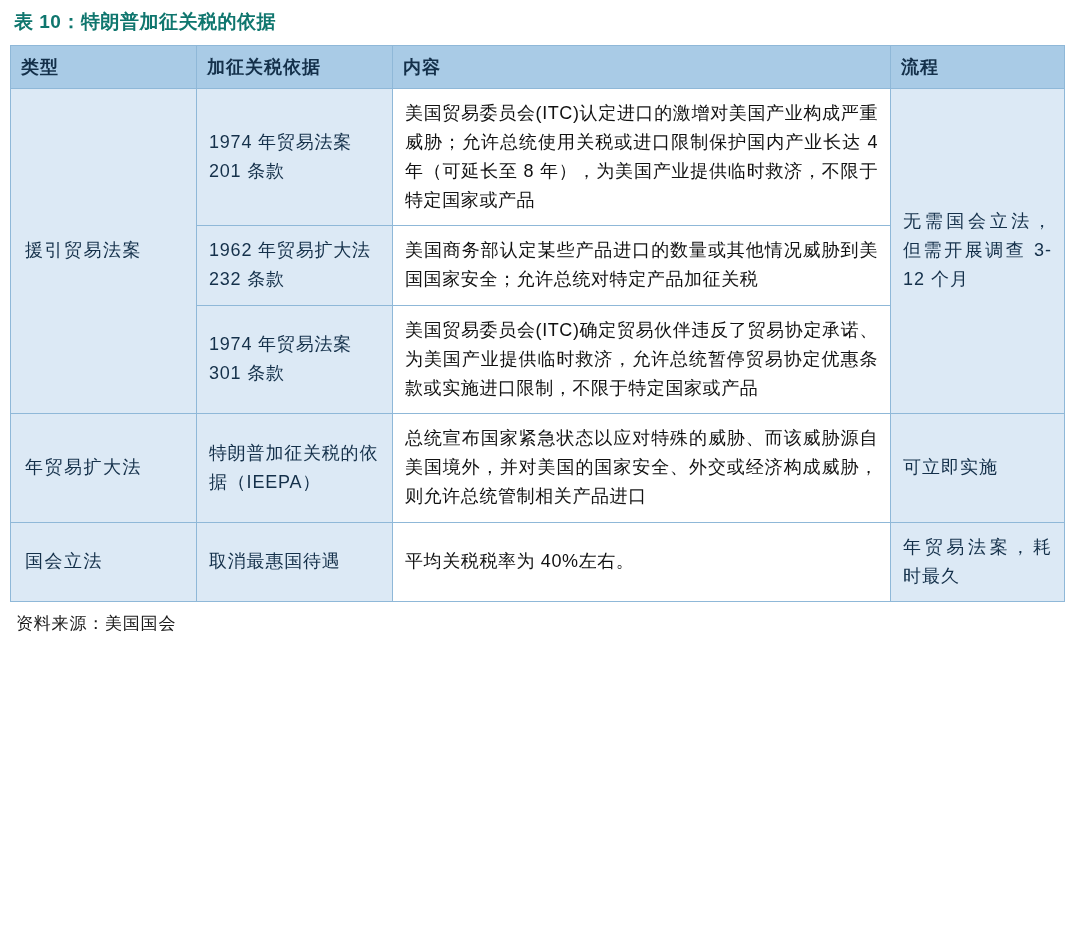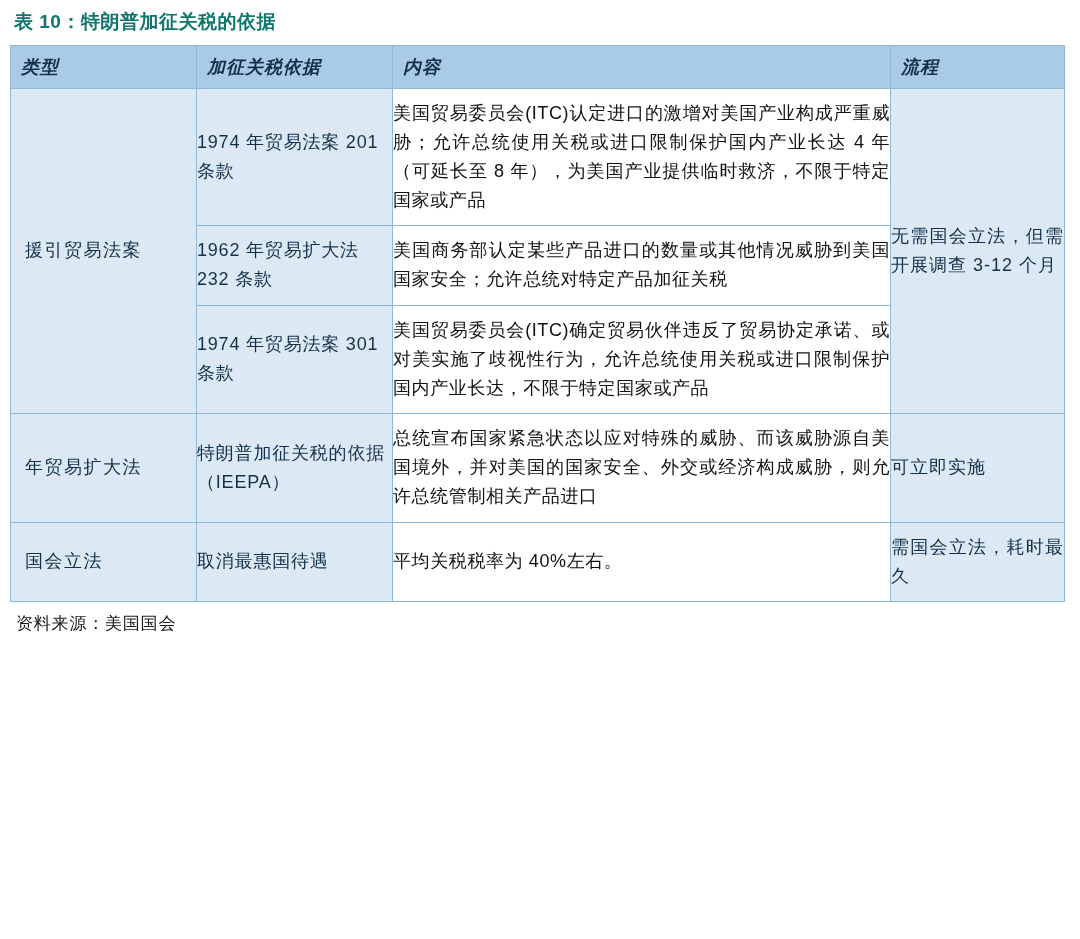--- a/index.html
+++ b/index.html
@@ -42,26 +42,25 @@
   }
   thead th {
     background: #a9cbe6;
     color: #14304a;
     font-size: 18px;
     font-weight: bold;
     text-align: left;
     padding: 9px 10px;
     letter-spacing: 1px;
     height: 42px;
-    font-style: italic;
   }
   td {
     font-size: 18px;
     line-height: 1.62;
-    padding: 10px 0;
+    padding: 10px 12px;
     letter-spacing: 0.6px;
   }
   td.type-cell {
     background: #dce9f5;
     font-weight: normal;
     color: #14304a;
     text-align: left;
     letter-spacing: 1.5px;
     padding-left: 14px;
   }
@@ -124,32 +123,32 @@
         <td class="basis-cell">1974 年贸易法案 201 条款</td>
         <td class="content-cell">美国贸易委员会(ITC)认定进口的激增对美国产业构成严重威胁；允许总统使用关税或进口限制保护国内产业长达 4 年（可延长至 8 年），为美国产业提供临时救济，不限于特定国家或产品</td>
         <td class="flow-cell" rowspan="3">无需国会立法，但需开展调查 3-12 个月</td>
       </tr>
       <tr>
         <td class="basis-cell">1962 年贸易扩大法 232 条款</td>
         <td class="content-cell">美国商务部认定某些产品进口的数量或其他情况威胁到美国国家安全；允许总统对特定产品加征关税</td>
       </tr>
       <tr>
         <td class="basis-cell">1974 年贸易法案 301 条款</td>
-        <td class="content-cell">美国贸易委员会(ITC)确定贸易伙伴违反了贸易协定承诺、或对美实施了歧视性行为，允许总统使用关税或进口限制保护国内产业长达，不限于特定国家或产品</td>
+        <td class="content-cell">美国贸易委员会(ITC)确定贸易伙伴违反了贸易协定承诺、为美国产业提供临时救济，允许总统暂停贸易协定优惠条款或实施进口限制，不限于特定国家或产品</td>
       </tr>
       <tr>
         <td class="type-cell">年贸易扩大法</td>
         <td class="basis-cell">特朗普加征关税的依据（IEEPA）</td>
         <td class="content-cell">总统宣布国家紧急状态以应对特殊的威胁、而该威胁源自美国境外，并对美国的国家安全、外交或经济构成威胁，则允许总统管制相关产品进口</td>
         <td class="flow-cell">可立即实施</td>
       </tr>
       <tr>
         <td class="type-cell">国会立法</td>
         <td class="basis-cell">取消最惠国待遇</td>
         <td class="content-cell">平均关税税率为 40%左右。</td>
-        <td class="flow-cell">需国会立法，耗时最久</td>
+        <td class="flow-cell">年贸易法案，耗时最久</td>
       </tr>
     </tbody>
   </table>
 
   <div class="source">资料来源：美国国会</div>
 
 </div>
 
 </body></html>

